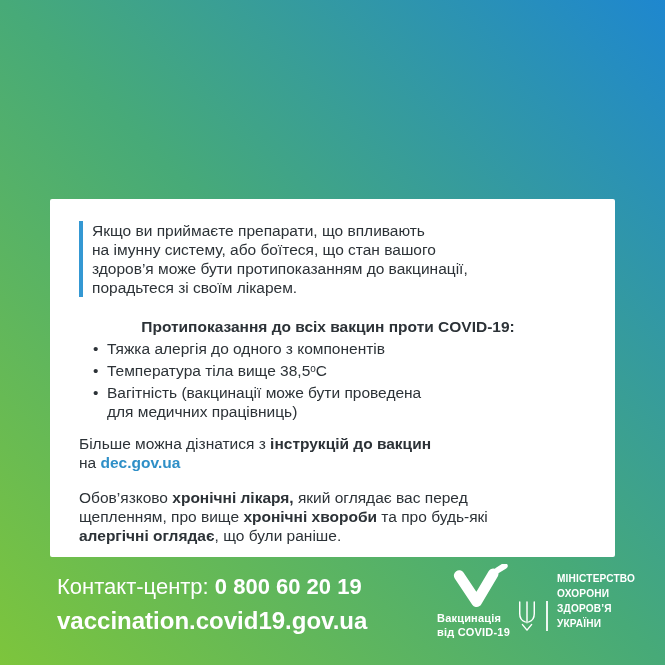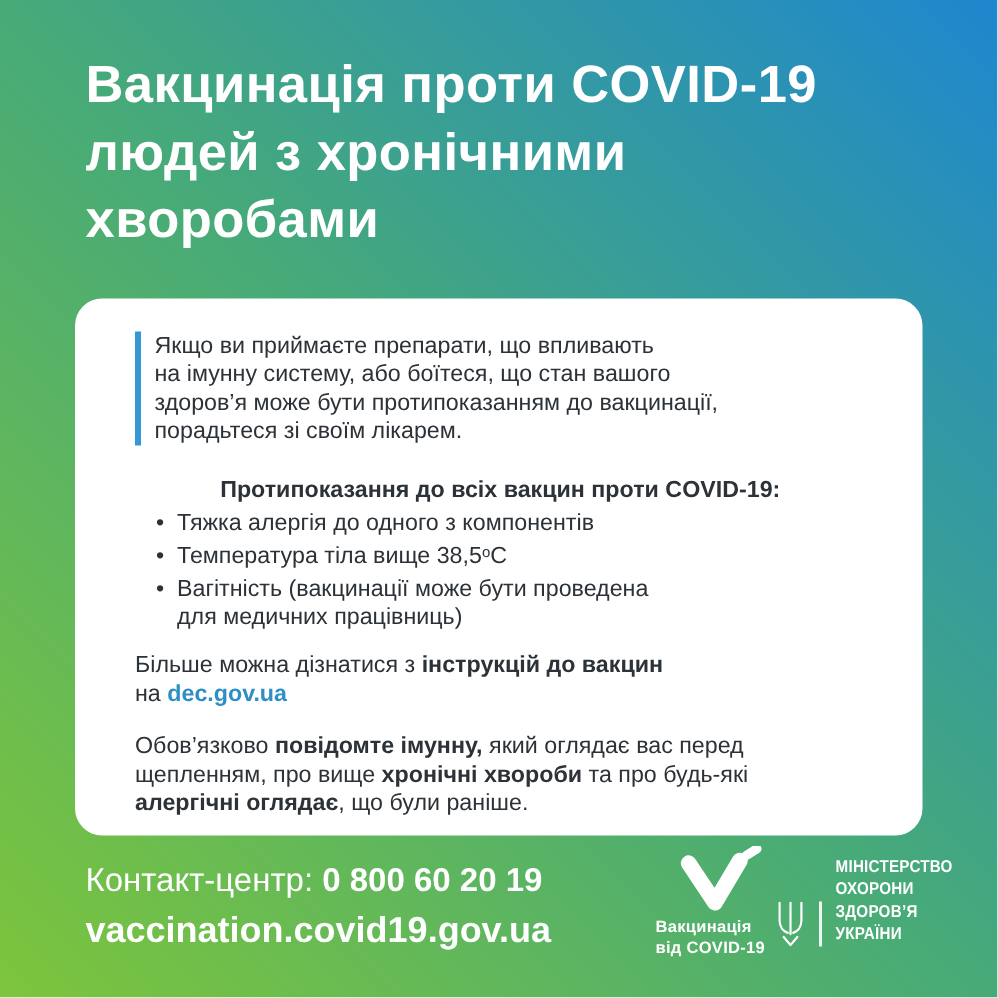--- a/index.html
+++ b/index.html
@@ -16,22 +16,22 @@
   
   .title {
     position:absolute; left:57px; top:34px; margin:0;
     color:#ffffff; font-size:35px; line-height:45px; font-weight:700;
     letter-spacing:.3px; white-space:pre-line;
   }
 
   
   .card {
     position:absolute; left:50px; top:199px; width:565px; height:358px;
-    background:#ffffff; border-radius:18px; box-sizing:border-box;
-    padding:22px 38px 0 40px;
+    background:#ffffff; border-radius:2px; box-sizing:border-box;
+    padding:22px 38px 0 29px;
     color:#2c3237; font-size:15.5px; line-height:19px;
   }
   .intro {
     margin:0; border-left:4px solid #3498d3; padding-left:9px;
     white-space:pre-line;
   }
   .contra { margin:20px 0 0 0; font-size:15.5px; line-height:19px; font-weight:700;text-align:center; }
   .bullets { margin-top:2px; }
   .bullet { display:flex; margin-top:3px; }
   .bullet .dot { width:14px; margin-left:14px; flex:0 0 auto; }
@@ -58,23 +58,20 @@
   .moz-text {
     font-size:11.5px; font-weight:700; line-height:15px; letter-spacing:.2px;
     white-space:pre-line; transform:scaleX(.88); transform-origin:left top;
   }
 </style>
 </head>
 <body>
 
 <div class="poster">
 
-  <h1 class="title">Вакцинація проти COVID-19
-людей з хронічними
-хворобами</h1>
 
   <div class="card">
 
     <p class="intro">Якщо ви приймаєте препарати, що впливають
 на імунну систему, або боїтеся, що стан вашого
 здоров’я може бути протипоказанням до вакцинації,
 порадьтеся зі своїм лікарем.</p>
 
     <h2 class="contra">Протипоказання до всіх вакцин проти COVID-19:</h2>
 
@@ -89,21 +86,21 @@
       </div>
       <div class="bullet">
         <span class="dot">•</span>
         <span class="pre">Вагітність (вакцинації може бути проведена
 для медичних працівниць)</span>
       </div>
     </div>
 
     <p class="more"><span>Більше можна дізнатися з </span><b>інструкцій до вакцин</b><br><span>на </span><a class="link">dec.gov.ua</a></p>
 
-    <p class="notify"><span>Обов’язково </span><b>повідомте імунну,</b><span> який оглядає вас перед</span><br><span>щепленням, про вище </span><b>хронічні хвороби</b><span> та про будь-які</span><br><b>алергічні оглядає</b><span>, що були раніше.</span></p>
+    <p class="notify"><span>Обов’язково </span><b>хронічні лікаря,</b><span> який оглядає вас перед</span><br><span>щепленням, про вище </span><b>хронічні хвороби</b><span> та про будь-які</span><br><b>алергічні оглядає</b><span>, що були раніше.</span></p>
 
   </div>
 
   <div class="footer">
     <p class="contact"><span>Контакт-центр: </span><b>0 800 60 20 19</b></p>
     <p class="website">vaccination.covid19.gov.ua</p>
   </div>
 
   <div class="vlogo">
     <svg width="56" height="44" viewBox="0 0 64 50" aria-hidden="true">

